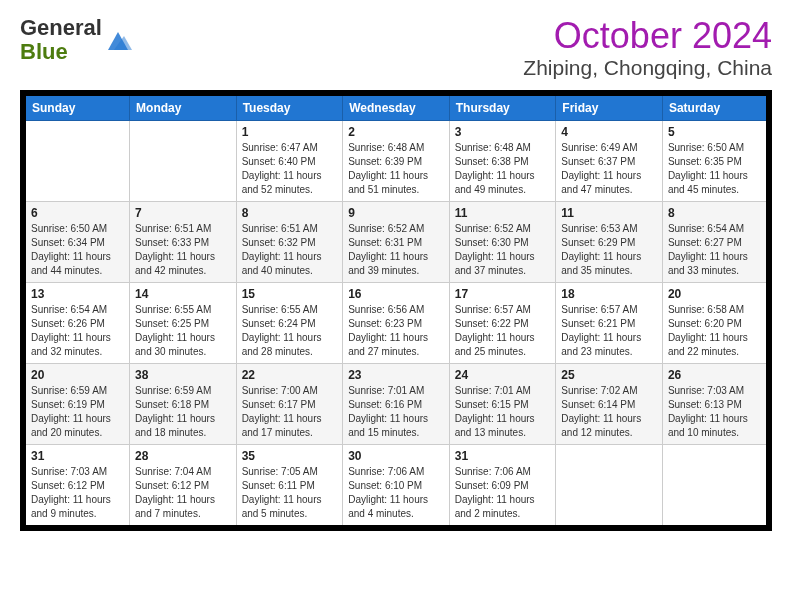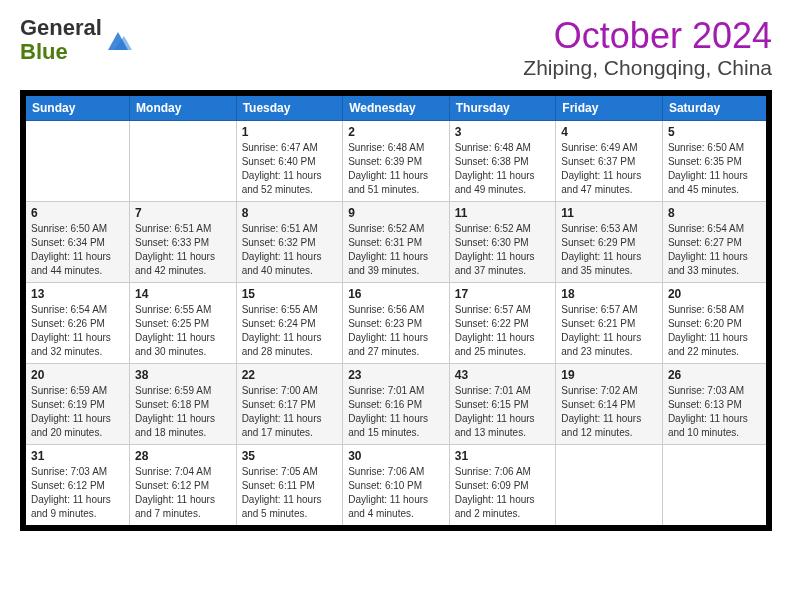--- a/index.html
+++ b/index.html
@@ -232,25 +232,25 @@
           </td>
           <td>
             <span class="day-num">22</span>
             <div class="day-detail">Sunrise: 7:00 AM<br>Sunset: 6:17 PM<br>Daylight: 11 hours<br>and 17 minutes.</div>
           </td>
           <td>
             <span class="day-num">23</span>
             <div class="day-detail">Sunrise: 7:01 AM<br>Sunset: 6:16 PM<br>Daylight: 11 hours<br>and 15 minutes.</div>
           </td>
           <td>
-            <span class="day-num">43</span>
+            <span class="day-num">24</span>
             <div class="day-detail">Sunrise: 7:01 AM<br>Sunset: 6:15 PM<br>Daylight: 11 hours<br>and 13 minutes.</div>
           </td>
           <td>
-            <span class="day-num">19</span>
+            <span class="day-num">25</span>
             <div class="day-detail">Sunrise: 7:02 AM<br>Sunset: 6:14 PM<br>Daylight: 11 hours<br>and 12 minutes.</div>
           </td>
           <td>
             <span class="day-num">26</span>
             <div class="day-detail">Sunrise: 7:03 AM<br>Sunset: 6:13 PM<br>Daylight: 11 hours<br>and 10 minutes.</div>
           </td>
         </tr>
         <tr class="row-white">
           <td>
             <span class="day-num">31</span>

